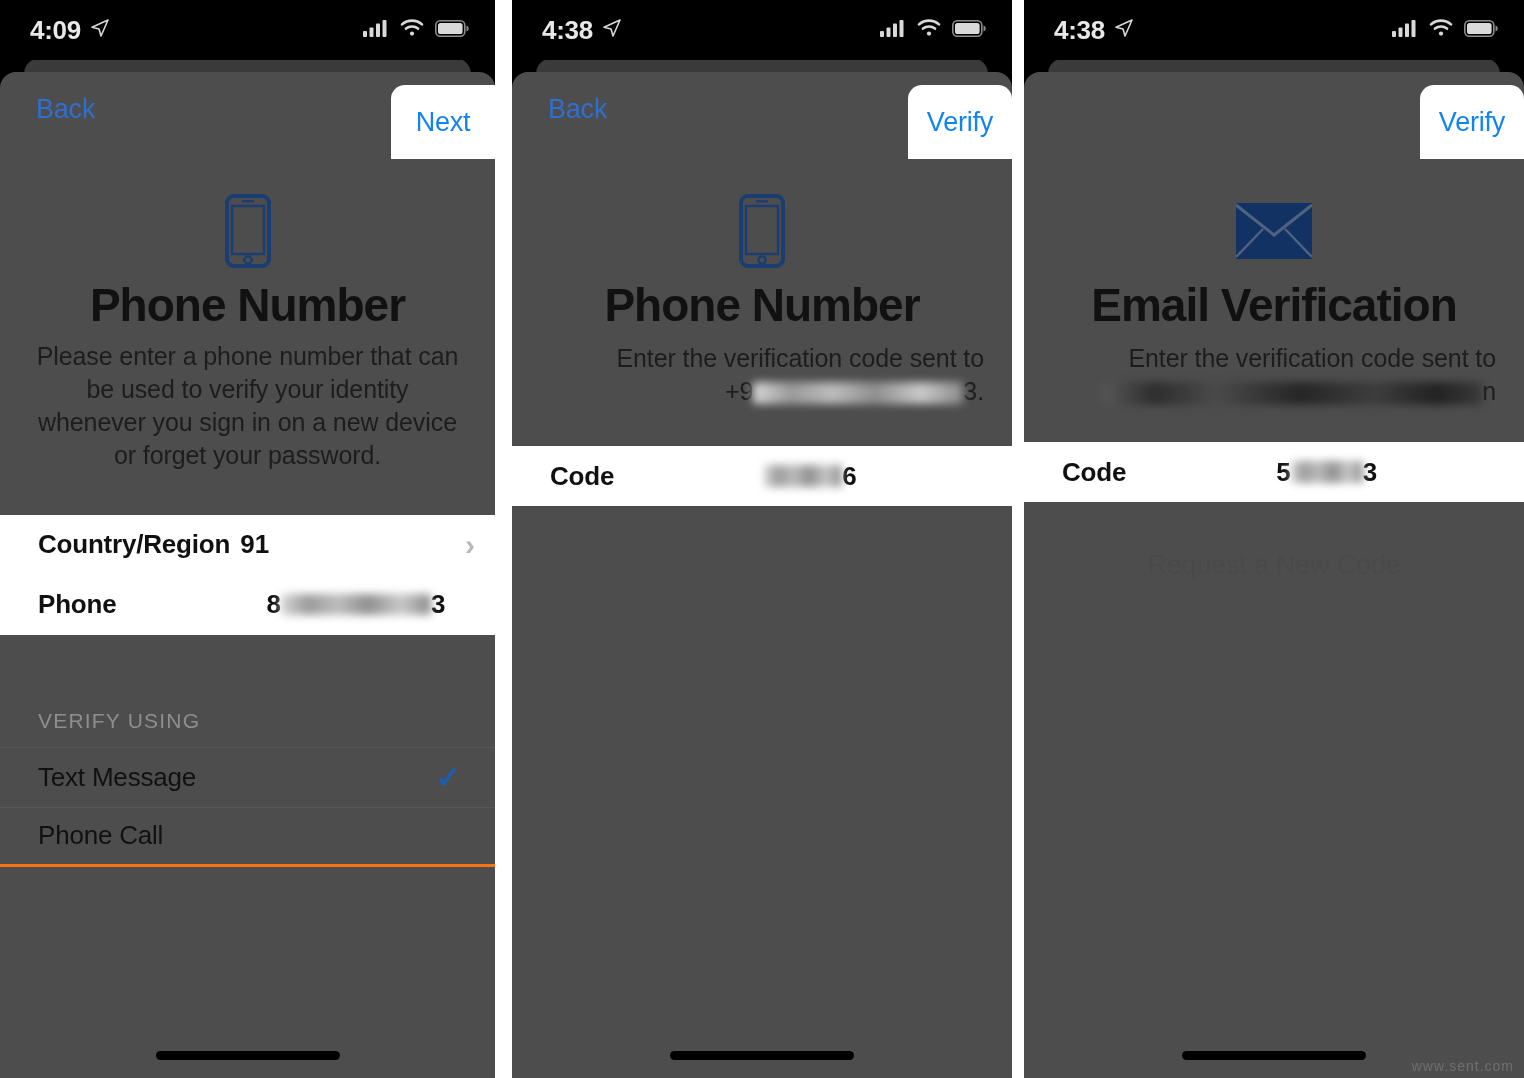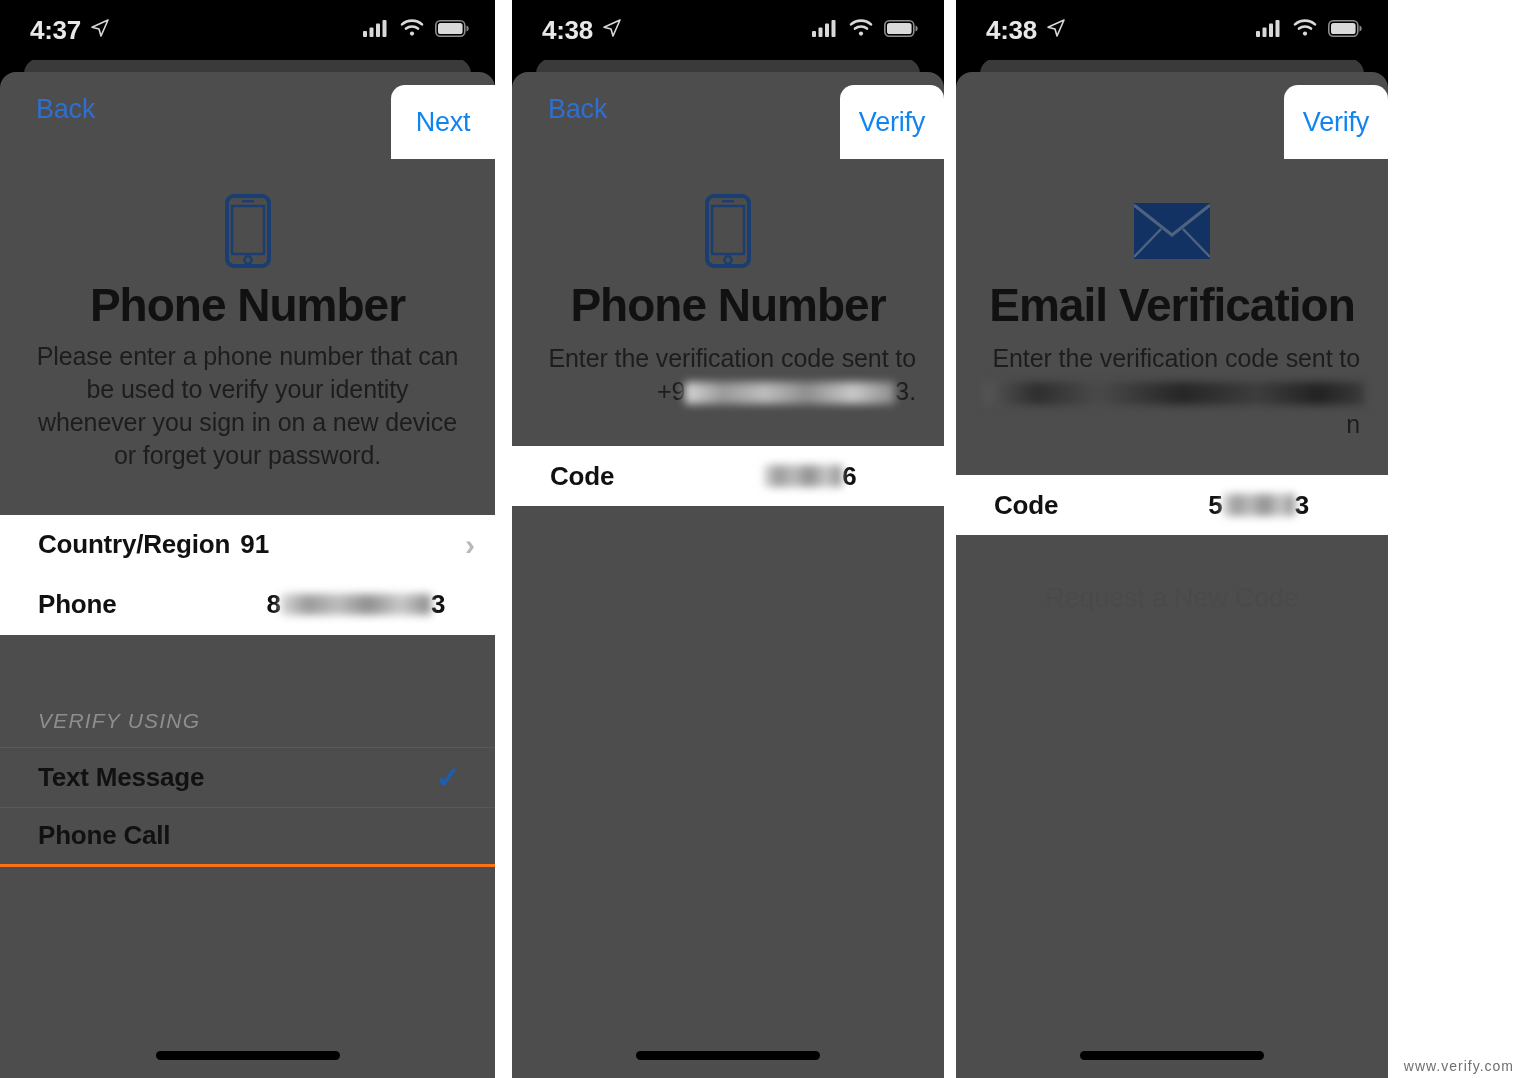--- a/index.html
+++ b/index.html
@@ -18,21 +18,21 @@
 
   
   .panel {
     position: relative;
     width: 495px;
     height: 1078px;
     overflow: hidden;
     background: #000;
     flex: 0 0 auto;
   }
-  .panel.p2, .panel.p3 { width: 432px; }
+  .panel.p2, .panel.p3 { width: 500px; }
   .gap { flex: 0 0 17px; height: 1078px; background: #fff; }
   .gap.g2 { flex: 0 0 12px; }
 
   
   .statusbar {
     position: absolute; top: 0; left: 0; right: 0;
     height: 60px;
     background: #000;
     display: flex; align-items: center;
     justify-content: space-between;
@@ -169,32 +169,31 @@
   }
 
   
   .group-gap { height: 52px; background: #4d4d4d; }
   .group-header {
     font-size: 21px;
     color: #8e8e8e;
     letter-spacing: 1.2px;
     padding: 22px 0 14px 38px;
     background: #4d4d4d;
-    font-style: italic;
   }
   .dimlist { background: #4d4d4d; }
   .dimrow {
     height: 60px;
     display: flex; align-items: center;
     padding: 0 34px 0 38px;
     border-top: 1px solid #555b5b;
     position: relative;
   }
   .dimrow:last-child { border-bottom: 3px solid #f97316; }
-  .dimrow-label { font-size: 26px; color: #111; letter-spacing: -0.2px; font-weight: bold; }
+  .dimrow-label { font-size: 26px; color: #111; letter-spacing: -0.2px; }
   .check { margin-left: auto; color: #1a5fb4; font-size: 30px; font-weight: 700; }
 
   .requestcode {
     text-align: center;
     font-size: 27px;
     color: #4a4a4a;
     padding-top: 48px;
     letter-spacing: -0.2px;
   }
 
@@ -218,21 +217,21 @@
 </style>
 </head>
 <body>
 
 <div class="board">
 
   <div class="panel p1">
 
     <div class="statusbar">
       <div class="sb-left">
-        <span class="sb-time">4:37</span>
+        <span class="sb-time">4:09</span>
         <span class="loc-arrow">
           <svg width="20" height="20" viewBox="0 0 20 20">
               <path d="M18 2 L2 9.2 L9 11 L11 18 Z" fill="none" stroke="#d9d9d9" stroke-width="1.6" stroke-linejoin="round"></path>
             </svg>
         </span>
       </div>
       <div class="sb-right">
         <span>
           <svg width="26" height="18" viewBox="0 0 26 18">
             <rect x="0" y="12" width="4" height="6" rx="1" fill="#d9d9d9"></rect>
@@ -483,14 +482,14 @@
           </span>
         </div>
       </div>
 
       <div class="requestcode">Request a New Code</div>
 
       <div class="home-ind"></div>
     </div>
   </div>
 
-  <div class="watermark">www.verify.com</div>
+  <div class="watermark">www.sent.com</div>
 </div>
 
 </body></html>

